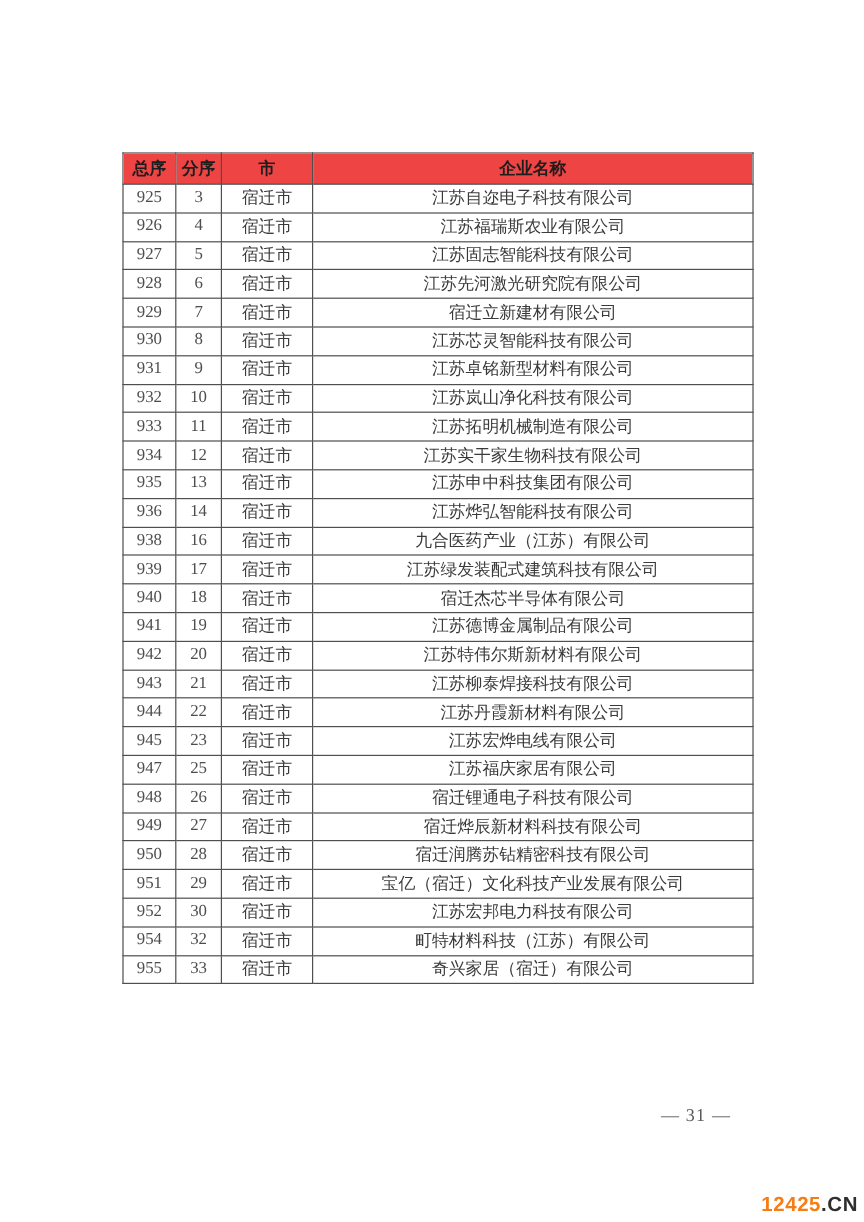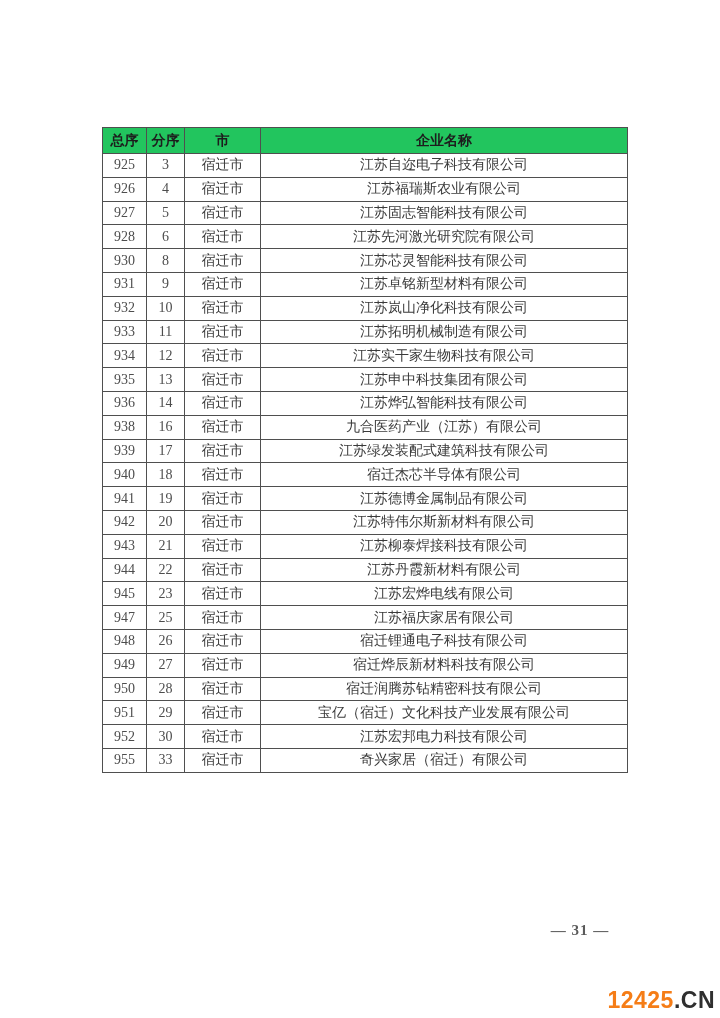--- a/index.html
+++ b/index.html
@@ -33,21 +33,21 @@
   table.company-table th,
   table.company-table td {
     border: 1px solid #4f4f4f;
     text-align: center;
     vertical-align: middle;
     padding: 0 2px;
     overflow: hidden;
     white-space: nowrap;
   }
   table.company-table th {
-    background: #22c55e;
+    background: #ef4444;
     color: #1d1d1d;
     font-weight: bold;
     font-size: 14px;
     height: 25px;
   }
   table.company-table td {
     height: 22.8px;
     font-size: 14px;
   }
   td.num {
@@ -61,29 +61,28 @@
   .page-number {
     position: absolute;
     top: 922px;
     left: 500px;
     width: 160px;
     text-align: center;
     font-family: "Liberation Serif", "DejaVu Serif", serif;
     font-size: 15px;
     color: #5a5a5a;
     letter-spacing: 1px;
-    font-weight: bold;
   }
   .watermark {
     position: absolute;
     right: 5px;
     bottom: 4px;
     font-family: "Liberation Sans", "DejaVu Sans", sans-serif;
     font-weight: 800;
-    font-size: 23px;
+    font-size: 17px;
     letter-spacing: 0.5px;
   }
   .watermark .wm-prefix { color: #f57d17; }
   .watermark .wm-suffix { color: #2f2f2f; }
 </style>
 </head>
 <body>
 
 <div class="table-wrap">
   <table class="company-table">
@@ -120,20 +119,26 @@
           <td class="city">宿迁市</td>
           <td class="company">江苏固志智能科技有限公司</td>
         </tr>
         <tr>
           <td class="num">928</td>
           <td class="num">6</td>
           <td class="city">宿迁市</td>
           <td class="company">江苏先河激光研究院有限公司</td>
         </tr>
         <tr>
+          <td class="num">929</td>
+          <td class="num">7</td>
+          <td class="city">宿迁市</td>
+          <td class="company">宿迁立新建材有限公司</td>
+        </tr>
+        <tr>
           <td class="num">930</td>
           <td class="num">8</td>
           <td class="city">宿迁市</td>
           <td class="company">江苏芯灵智能科技有限公司</td>
         </tr>
         <tr>
           <td class="num">931</td>
           <td class="num">9</td>
           <td class="city">宿迁市</td>
           <td class="company">江苏卓铭新型材料有限公司</td>
@@ -244,20 +249,26 @@
           <td class="num">951</td>
           <td class="num">29</td>
           <td class="city">宿迁市</td>
           <td class="company">宝亿（宿迁）文化科技产业发展有限公司</td>
         </tr>
         <tr>
           <td class="num">952</td>
           <td class="num">30</td>
           <td class="city">宿迁市</td>
           <td class="company">江苏宏邦电力科技有限公司</td>
+        </tr>
+        <tr>
+          <td class="num">954</td>
+          <td class="num">32</td>
+          <td class="city">宿迁市</td>
+          <td class="company">町特材料科技（江苏）有限公司</td>
         </tr>
         <tr>
           <td class="num">955</td>
           <td class="num">33</td>
           <td class="city">宿迁市</td>
           <td class="company">奇兴家居（宿迁）有限公司</td>
         </tr>
       </tbody>
   </table>
 </div>

